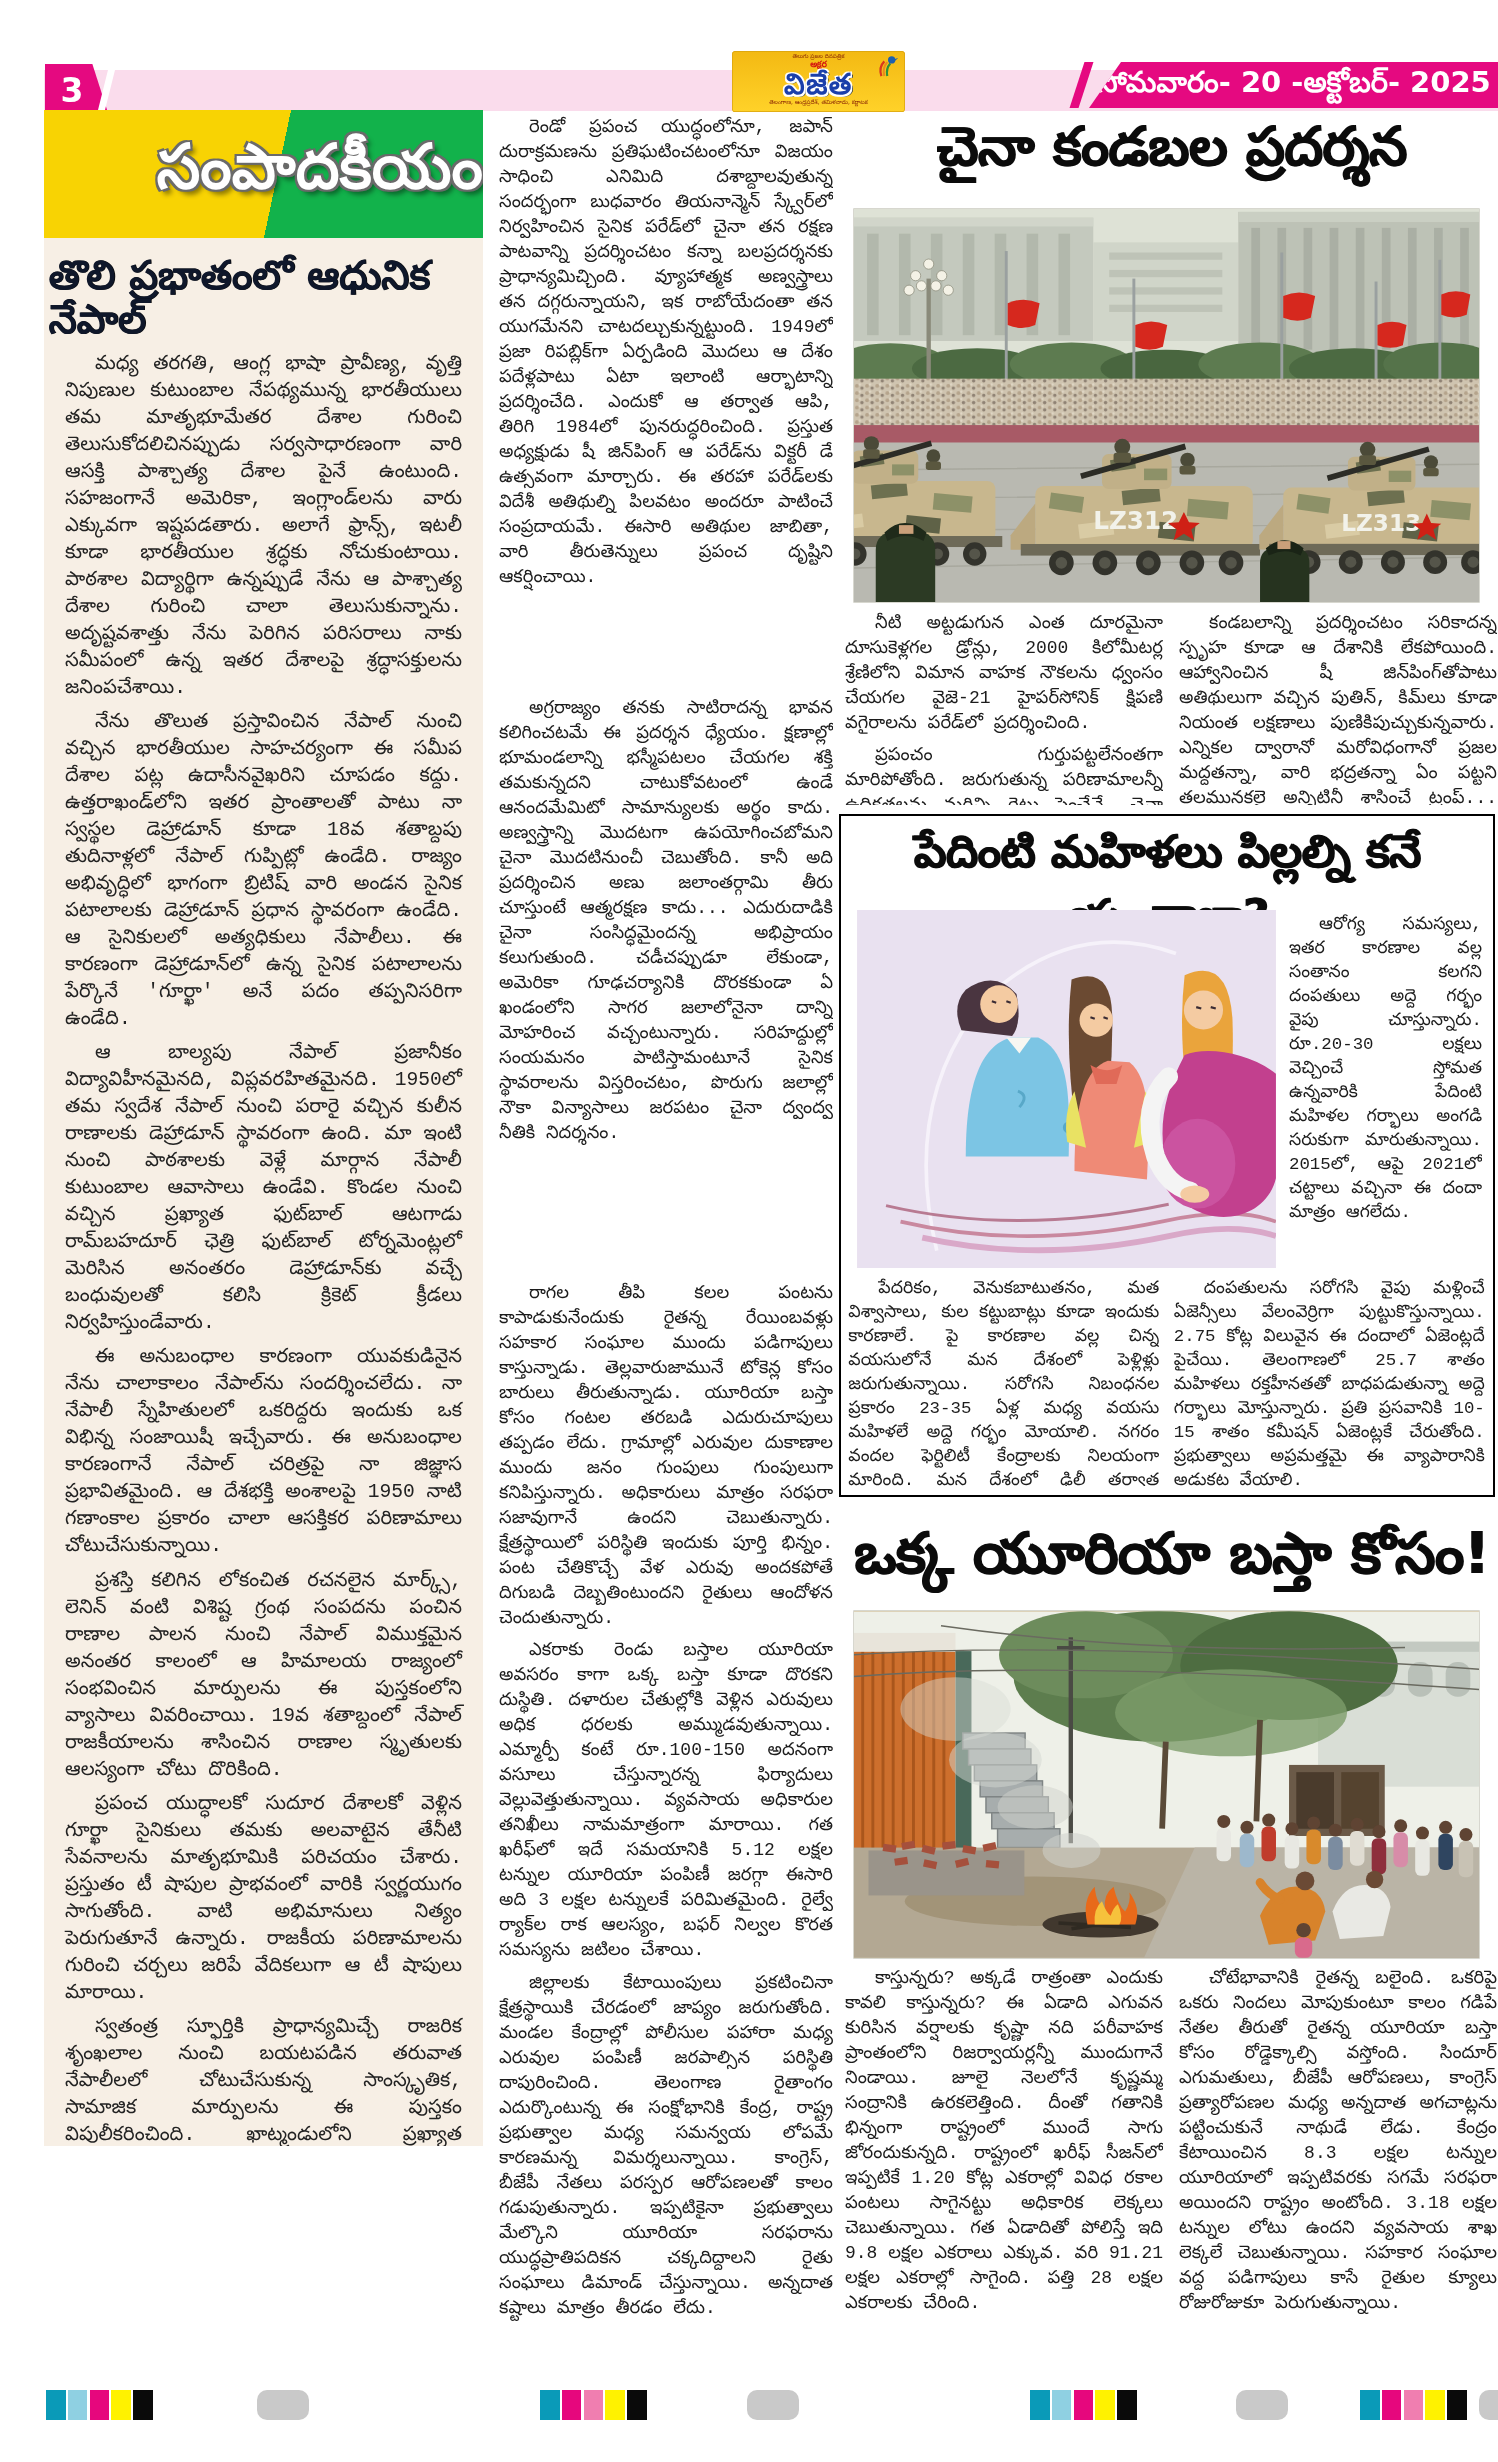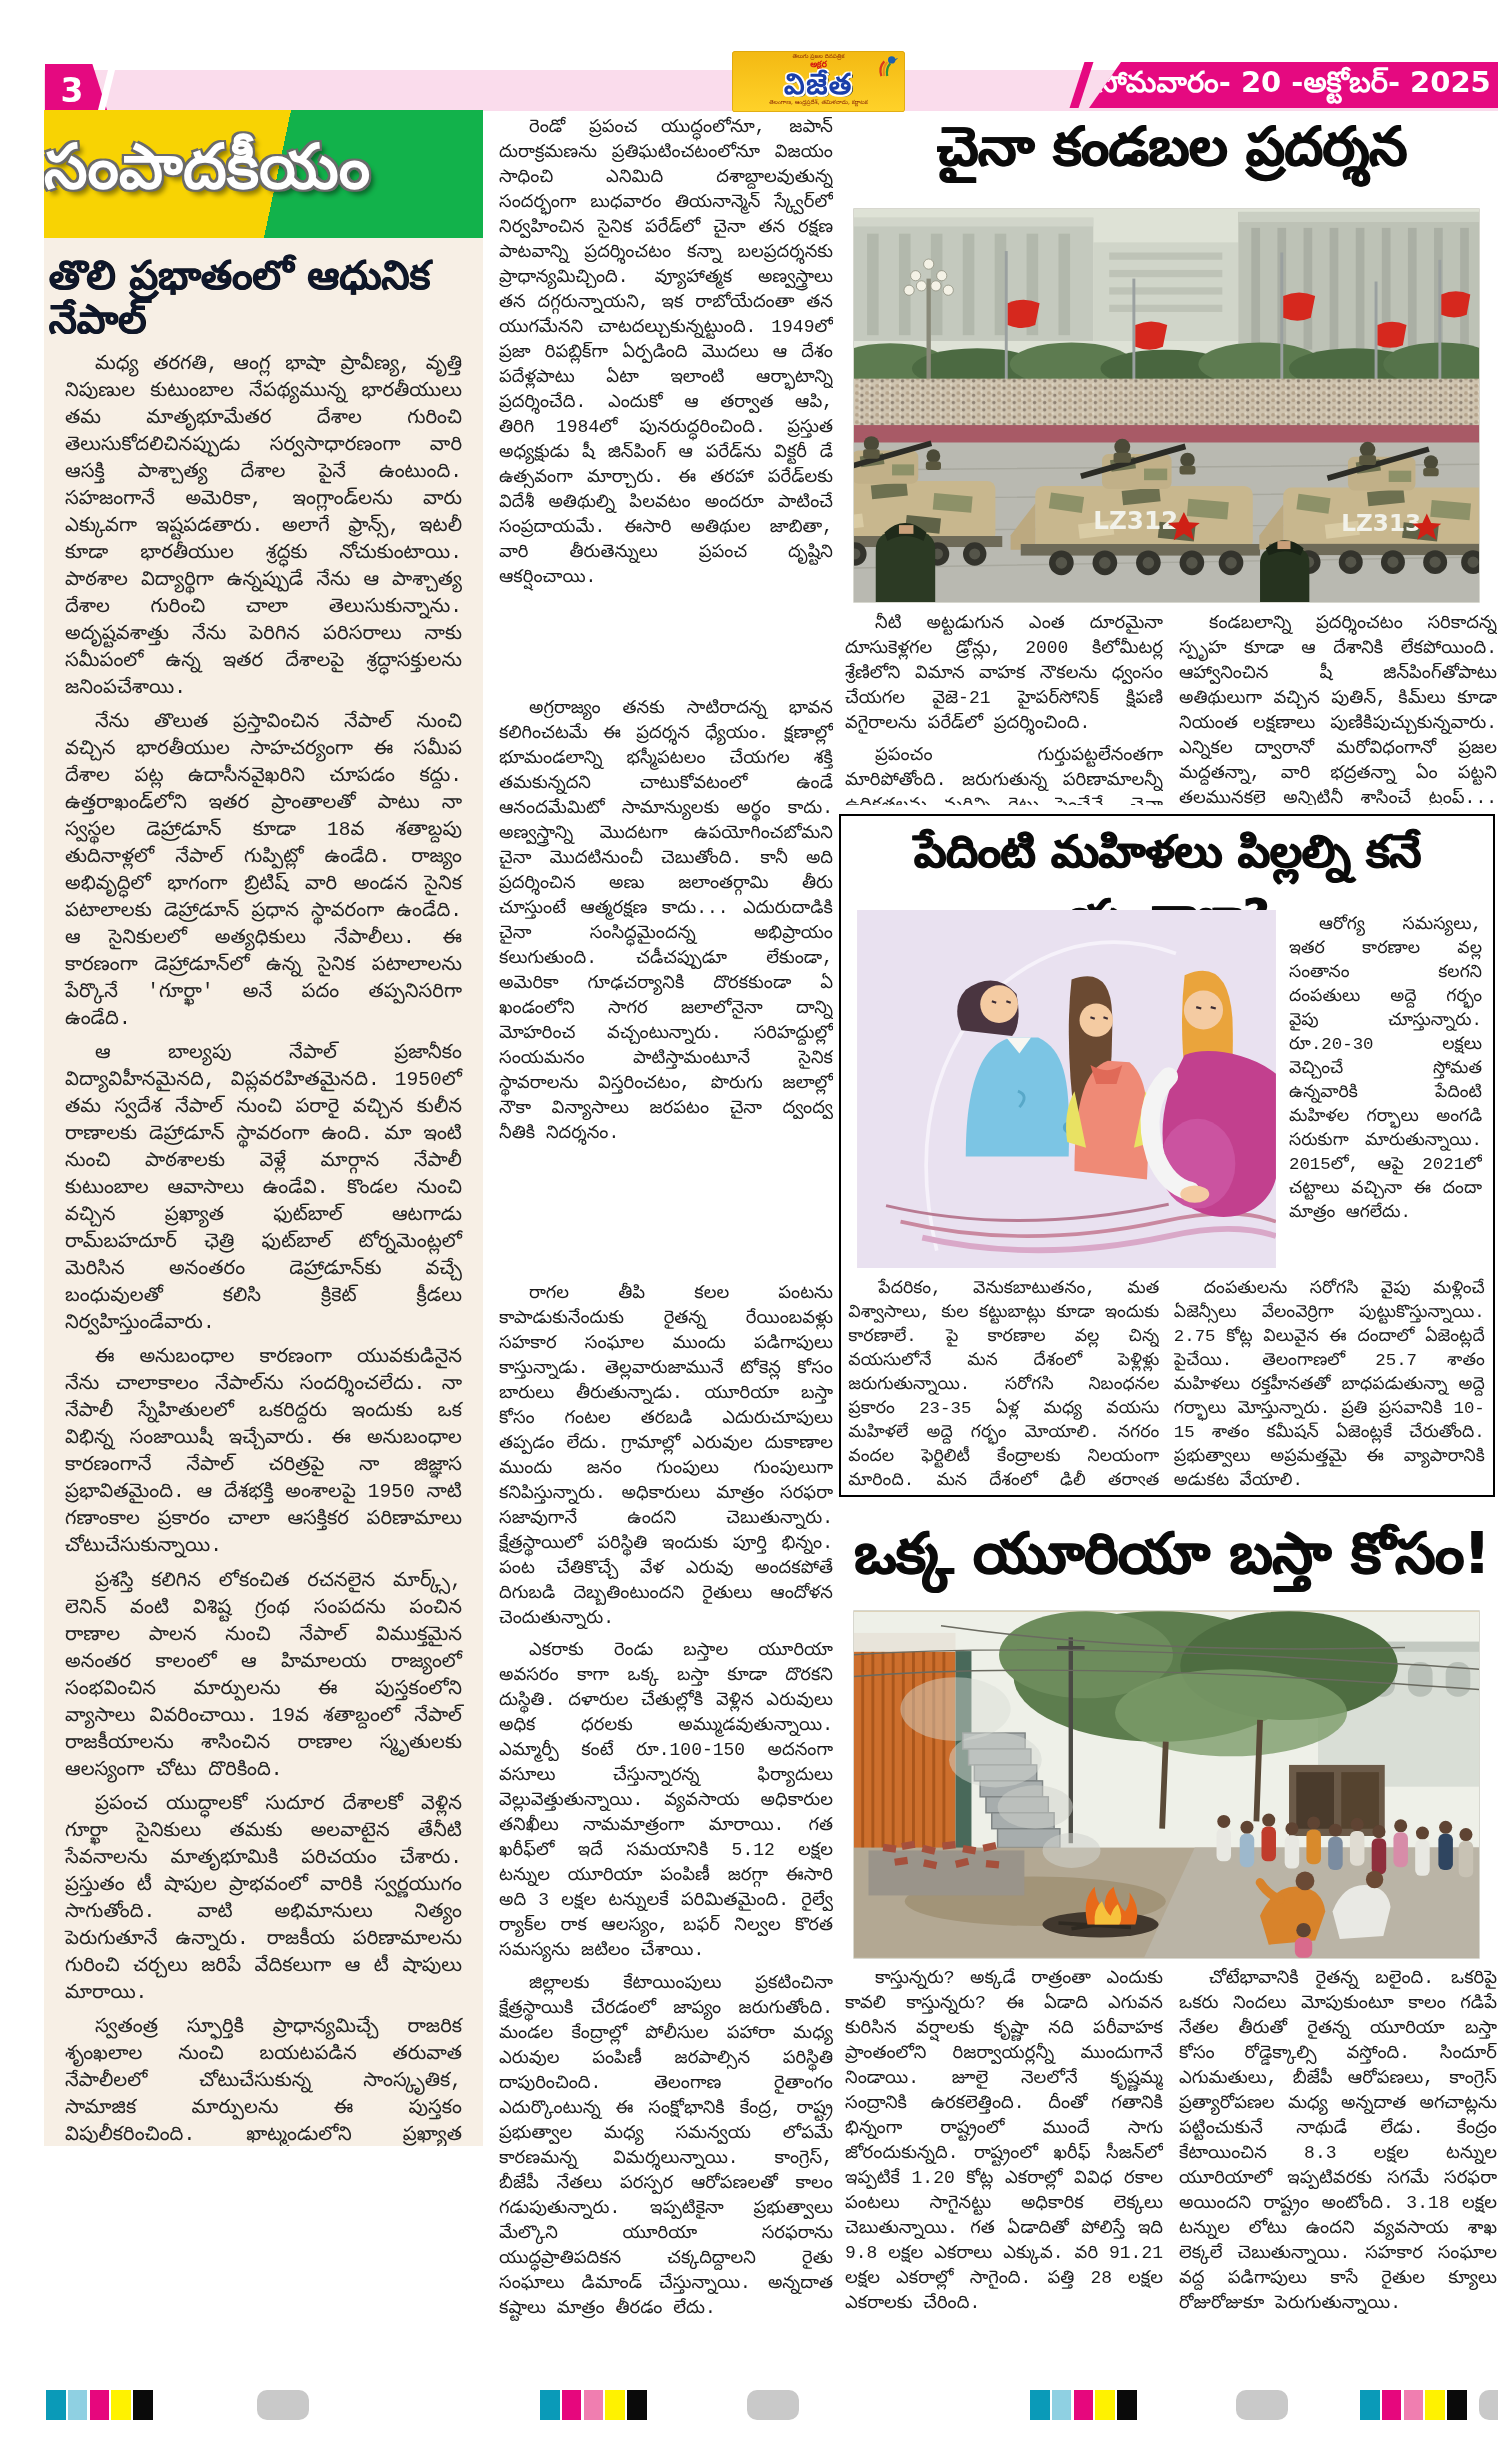--- a/index.html
+++ b/index.html
@@ -23,21 +23,21 @@
         text-align:center;overflow:hidden;}
   .logo .tiny{font-size:5.8px;color:#8d2b06;line-height:7.3px;margin-top:2.2px;}
   .logo .akshara{font-size:8.7px;font-weight:bold;color:#d41111;line-height:8.7px;}
   .logo .main{font-size:29px;font-weight:800;color:#1b3faa;line-height:30px;letter-spacing:1.5px;
         text-shadow:-1.5px -1.5px 0 #fff,1.5px -1.5px 0 #fff,-1.5px 1.5px 0 #fff,1.5px 1.5px 0 #fff,2.2px 2.2px 0 #123;}
   .logo .tiny2{font-size:5.8px;color:#8d2b06;line-height:6.5px;}
   .logo svg{position:absolute;right:5.8px;top:2.9px;}
   
   .editorial{position:absolute;left:44px;top:110px;width:439px;height:2036px;background:#f7efe5;overflow:hidden;}
   .ed-banner{width:100%;height:128px;background:linear-gradient(102deg,#f8d303 0 53%,#12b24b 53% 100%);
-             display:flex;align-items:center;justify-content:flex-start;}
+             display:flex;align-items:center;justify-content:flex-end;}
   .ed-banner span{color:#fff;font-size:62px;font-weight:800;
       text-shadow:2.2px 2.2px 0 #6a6a6a,-2.2px 2.2px 0 #6a6a6a,2.2px -2.2px 0 #6a6a6a,-2.2px -2.2px 0 #6a6a6a,4.4px 5px 5.8px rgba(0,0,0,.45);}
   .ed-title{margin:14.5px 4.4px 10px 4.4px;font-size:40px;line-height:44px;font-weight:800;color:#0f172a;
             text-shadow:0.7px 0 0 #0a0a0a;}
   .ed-body{padding:0 21px;font-size:19.6px;line-height:27px;text-align:justify;color:#222;overflow:hidden;height:1798px;}
   
   .bp{margin:0 0 7.3px 0;text-indent:30px;font-family:Liberation Mono, monospace;}
   .col{ text-align:justify;overflow:hidden;}
   
   .midcol{position:absolute;left:499px;top:115px;width:334px;height:2232px;overflow:hidden;

